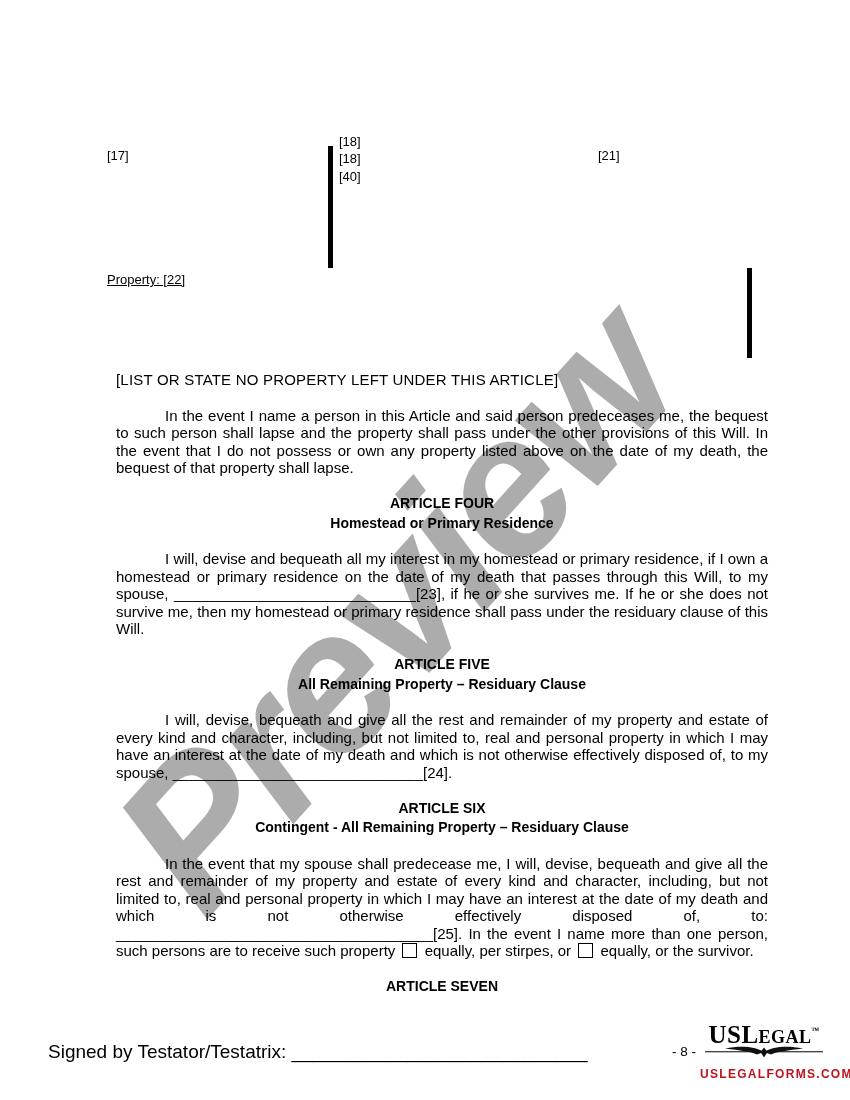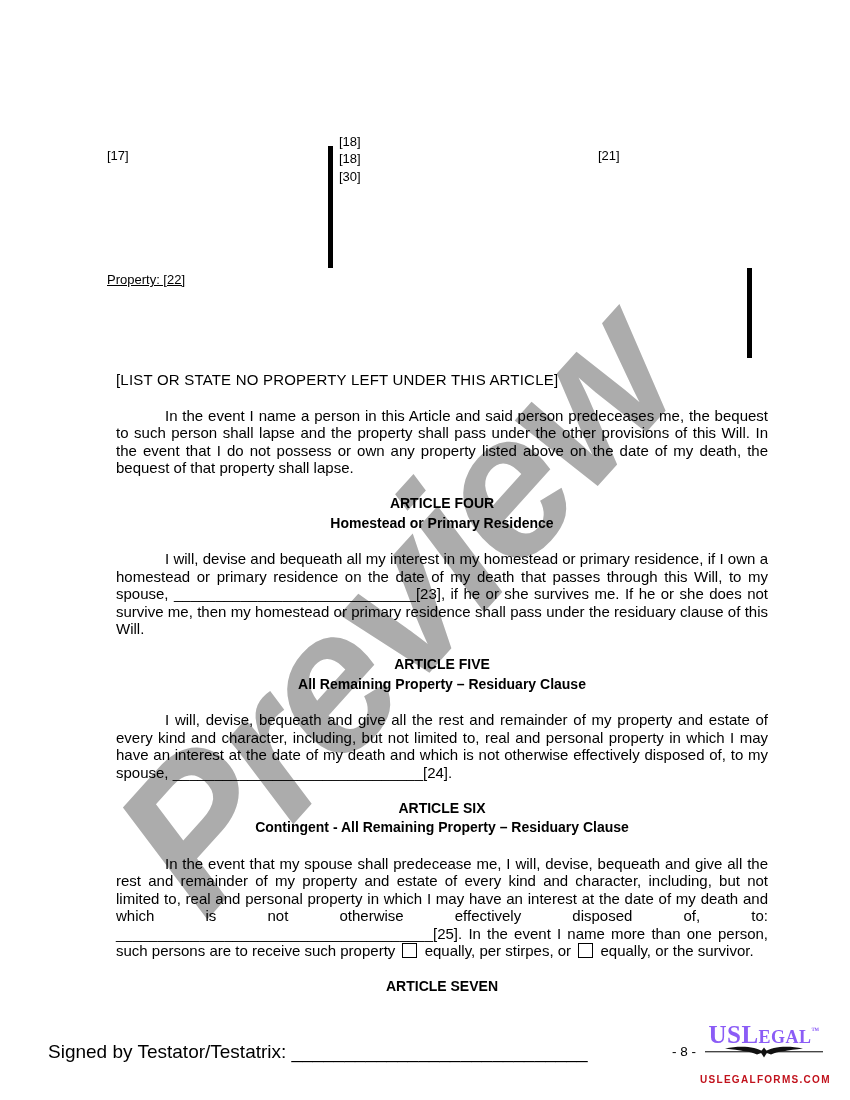--- a/index.html
+++ b/index.html
@@ -75,47 +75,47 @@
   .signed-line { position: absolute; left: 48px; top: 1041px; font-size: 19px; z-index: 1; }
   .page-number { position: absolute; left: 672px; top: 1044px; font-size: 13.5px; z-index: 1; }
   .logo { position: absolute; left: 700px; top: 1018px; width: 128px; text-align: center; z-index: 1; }
   .logo-name {
     font-family: "Liberation Serif", serif;
     font-variant: small-caps;
     font-weight: bold;
     font-size: 25px;
     line-height: 26px;
     letter-spacing: 0.5px;
-    color: #8b5cf6;
+    color: #000000;
   }
   .logo-tm { font-size: 8px; vertical-align: 10px; letter-spacing: 0; }
   .logo-eagle { display: block; margin: -3px auto 0 auto; }
   .logo-site {
-    font-size: 10px;
+    font-size: 12px;
     font-weight: bold;
     letter-spacing: 1.3px;
     color: #c1121c;
-    margin-top: 15px;
+    margin-top: 8px;
   }
 </style>
 </head>
 <body>
 
 <div class="page">
 
   <div class="watermark">Preview</div>
 
   <div class="abs field-17">[17]</div>
 
   <div class="vbar vbar-left"></div>
 
   <div class="abs field-group">
     <div>[18]</div>
     <div>[18]</div>
-    <div>[30]</div>
+    <div>[40]</div>
   </div>
 
   <div class="abs field-21">[21]</div>
 
   <div class="abs property-line">Property: [22]</div>
 
   <div class="vbar vbar-right"></div>
 
   <div class="doc-body">
 

